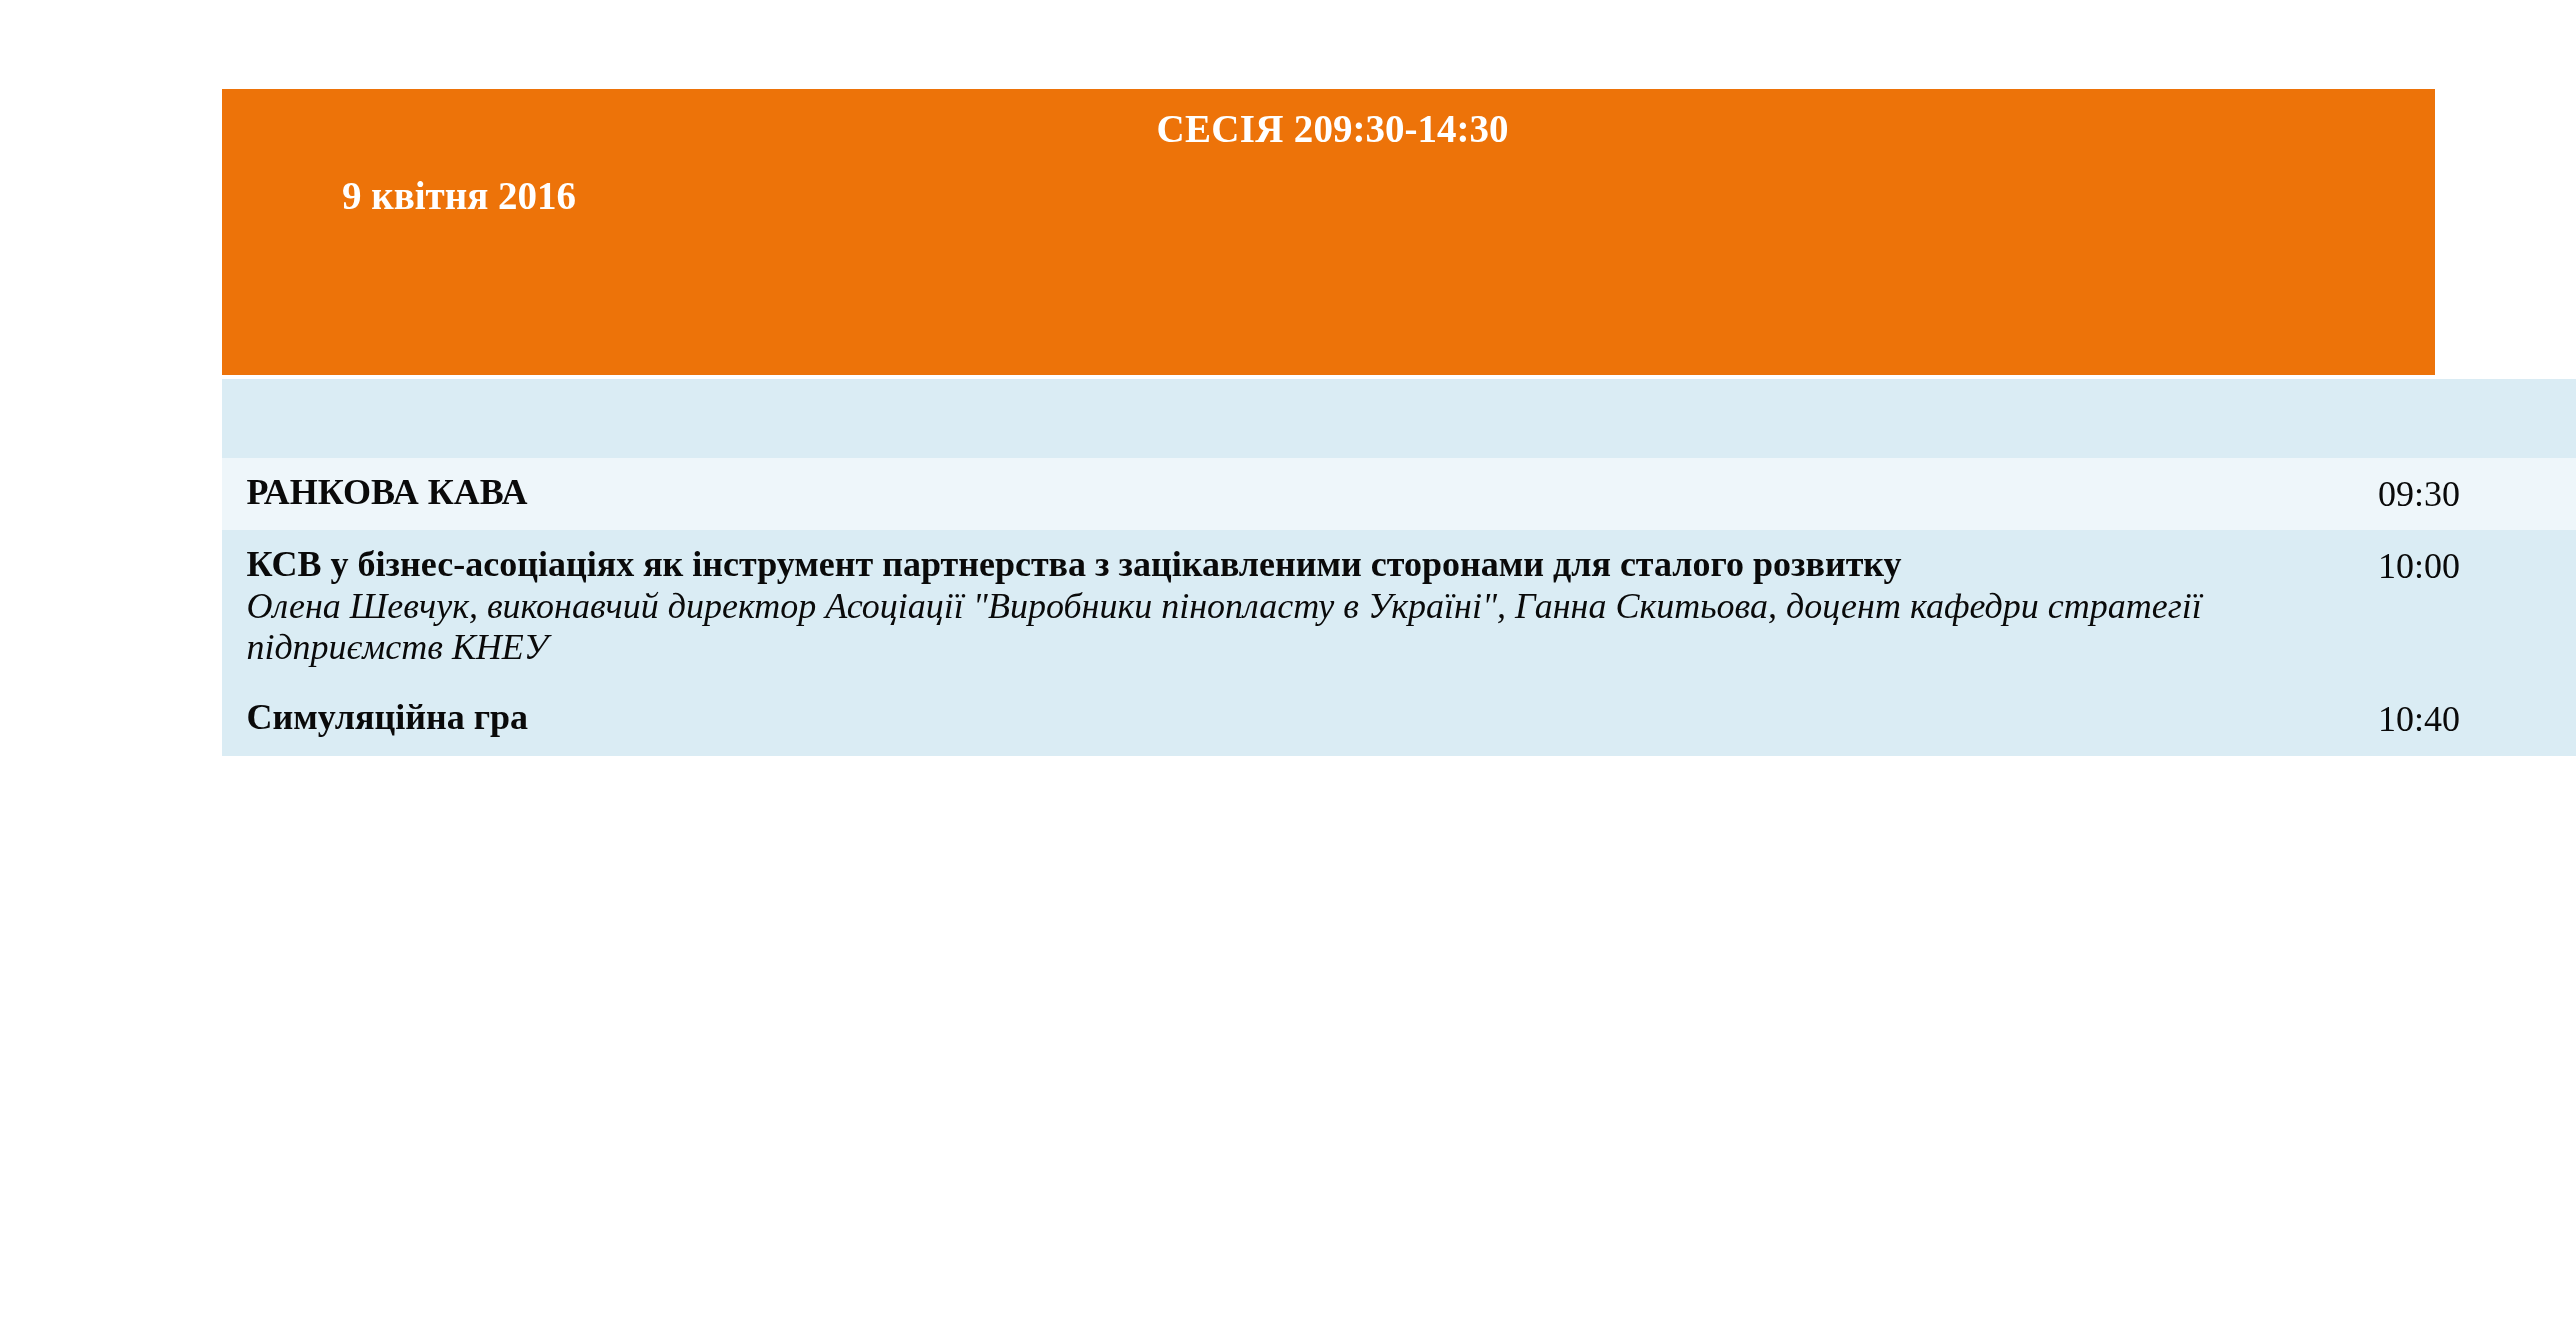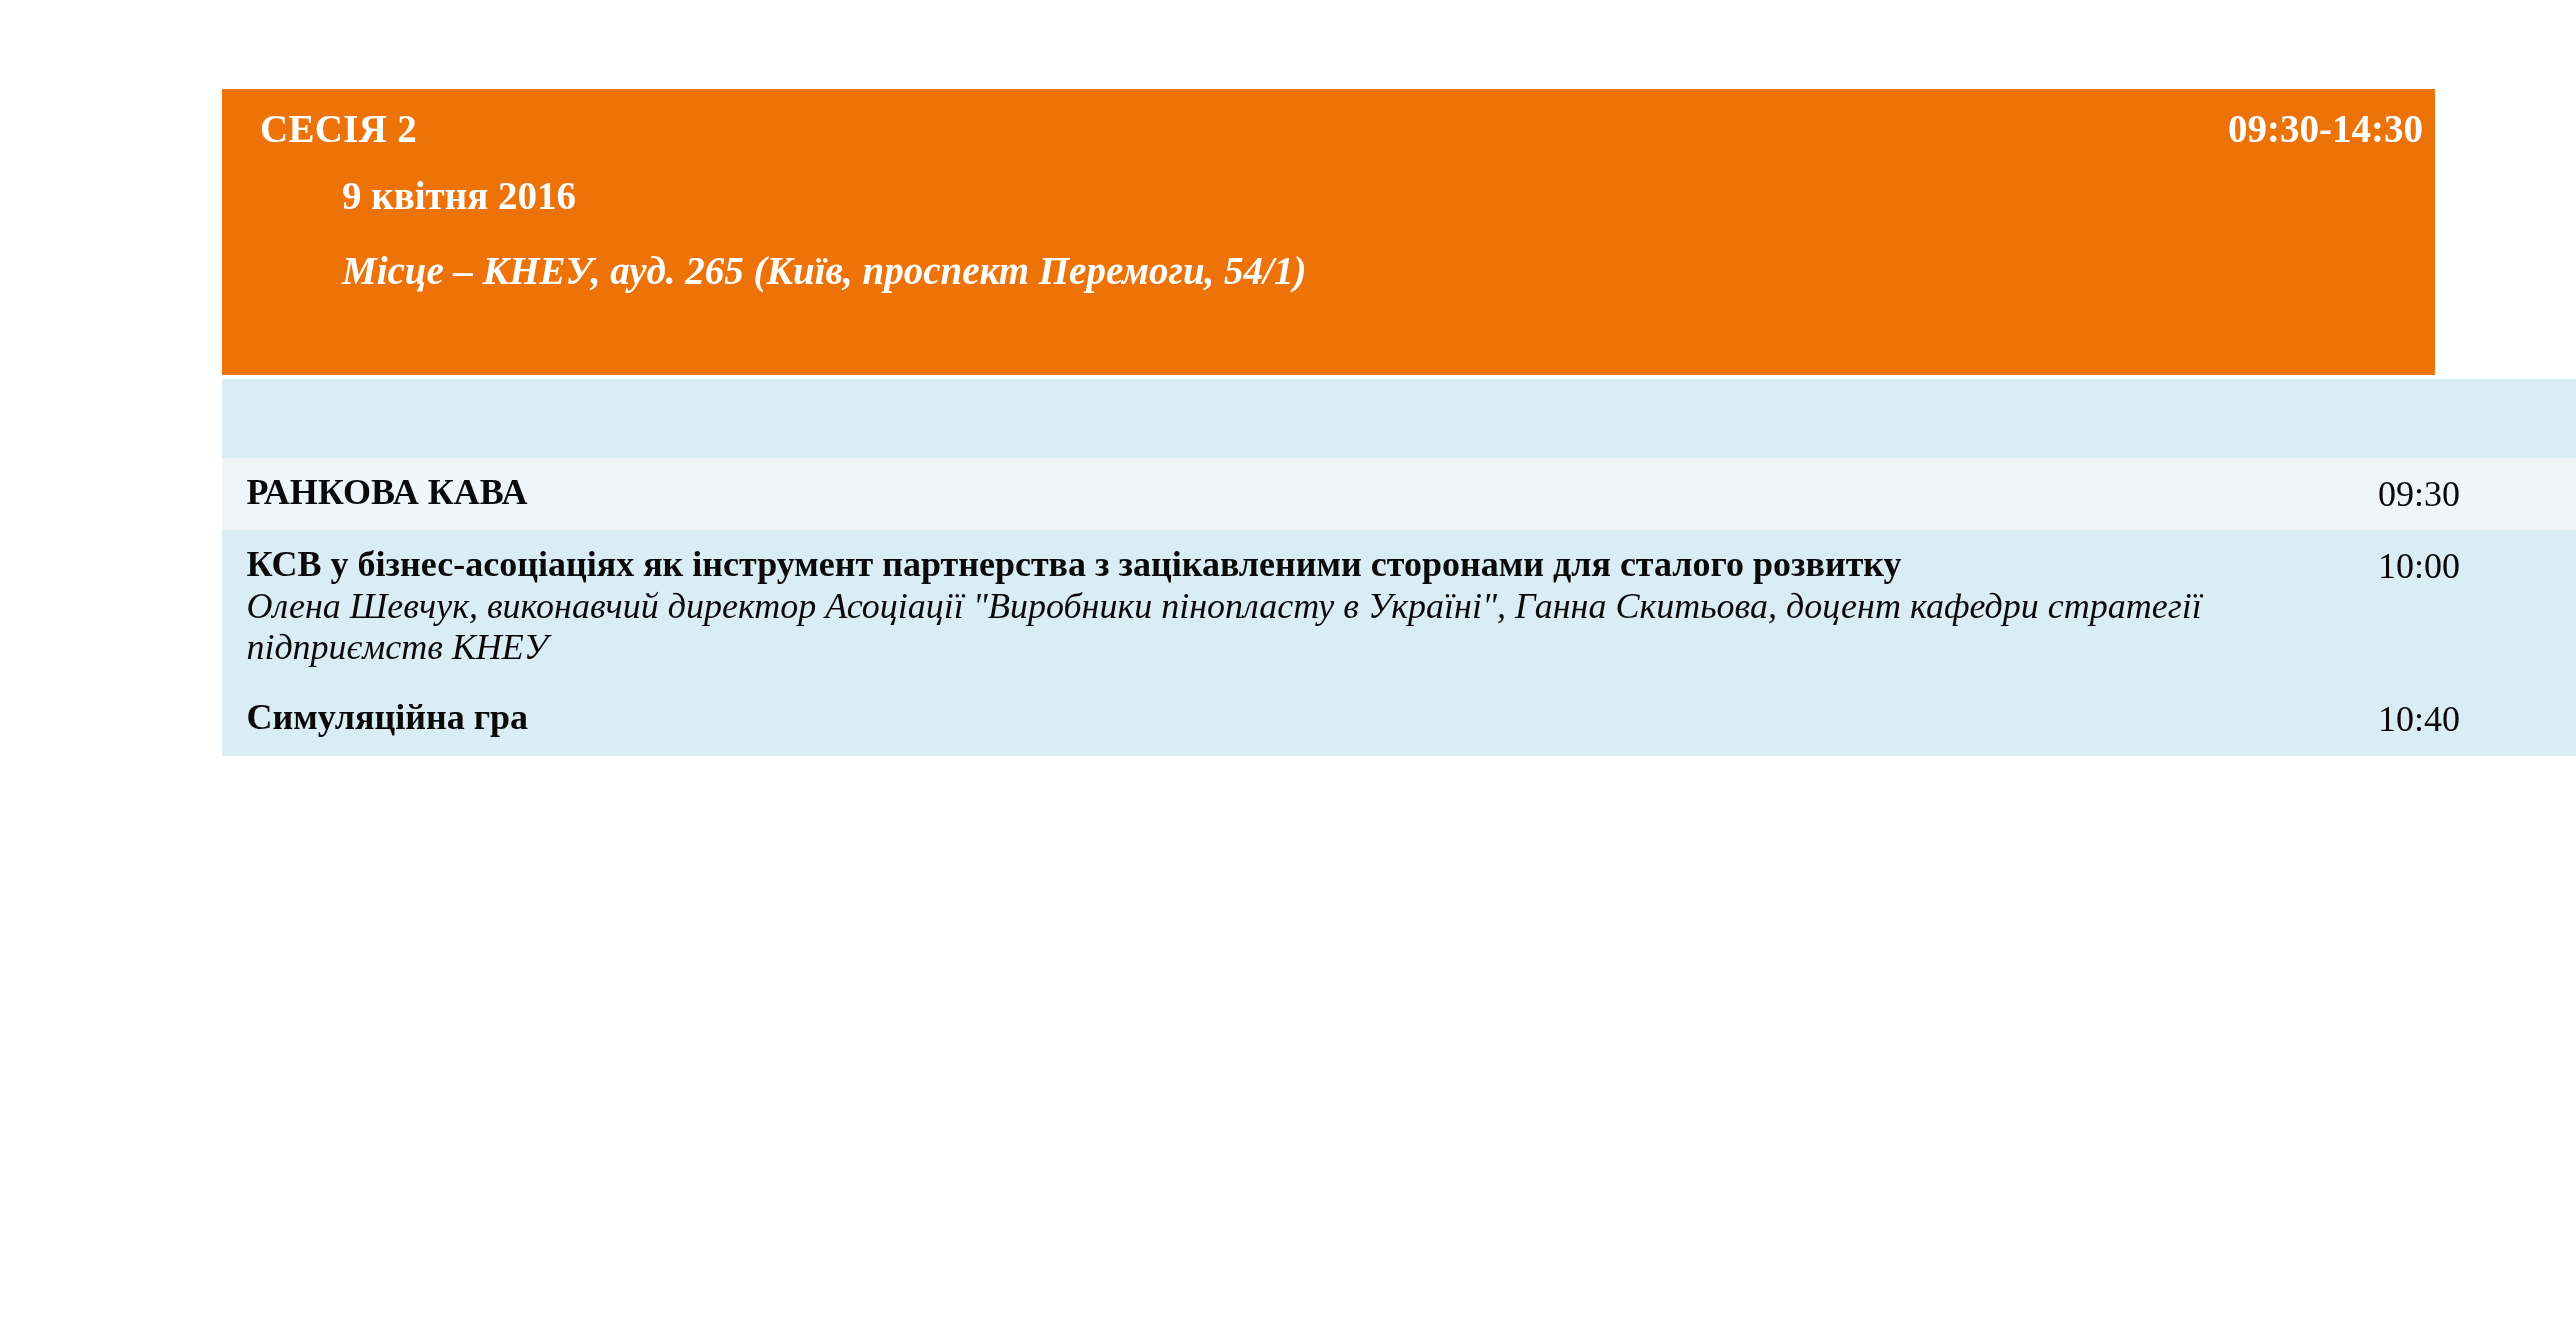--- a/index.html
+++ b/index.html
@@ -30,27 +30,27 @@
     top: 89px;
     width: 2213px;
     height: 286px;
     background: #ED7309;
     box-sizing: border-box;
     padding: 0;
   }
 
   .header-row-1 {
     position: absolute;
-    left: 13px;
+    left: 4px;
     top: 0;
     width: 100%;
     height: 78px;
     display: flex;
     align-items: center;
-    justify-content: space-between;
+    justify-content: center;
   }
   .session-title {
     margin-left: 25px;
     color: #ffffff;
     font-weight: bold;
     font-size: 39px;
     line-height: 1;
     letter-spacing: 0.3px;
     white-space: nowrap;
   }
@@ -140,21 +140,20 @@
 <body>
 
 <div class="page">
 
   <div class="session-header">
     <div class="header-row-1">
       <div class="session-title">СЕСІЯ 2</div>
       <div class="session-time">09:30-14:30</div>
     </div>
     <div class="header-date">9 квітня 2016</div>
-    <div class="header-place">Місце – КНЕУ, ауд. 265 (Київ, проспект Перемоги, 54/1)</div>
   </div>
 
   <table class="agenda-table">
     <tbody>
       <tr class="spacer-row row-alt-dark">
         <td></td>
         <td class="cell-time"></td>
       </tr>
     <tr class="row-alt-light">
           <td class="cell-topic">

